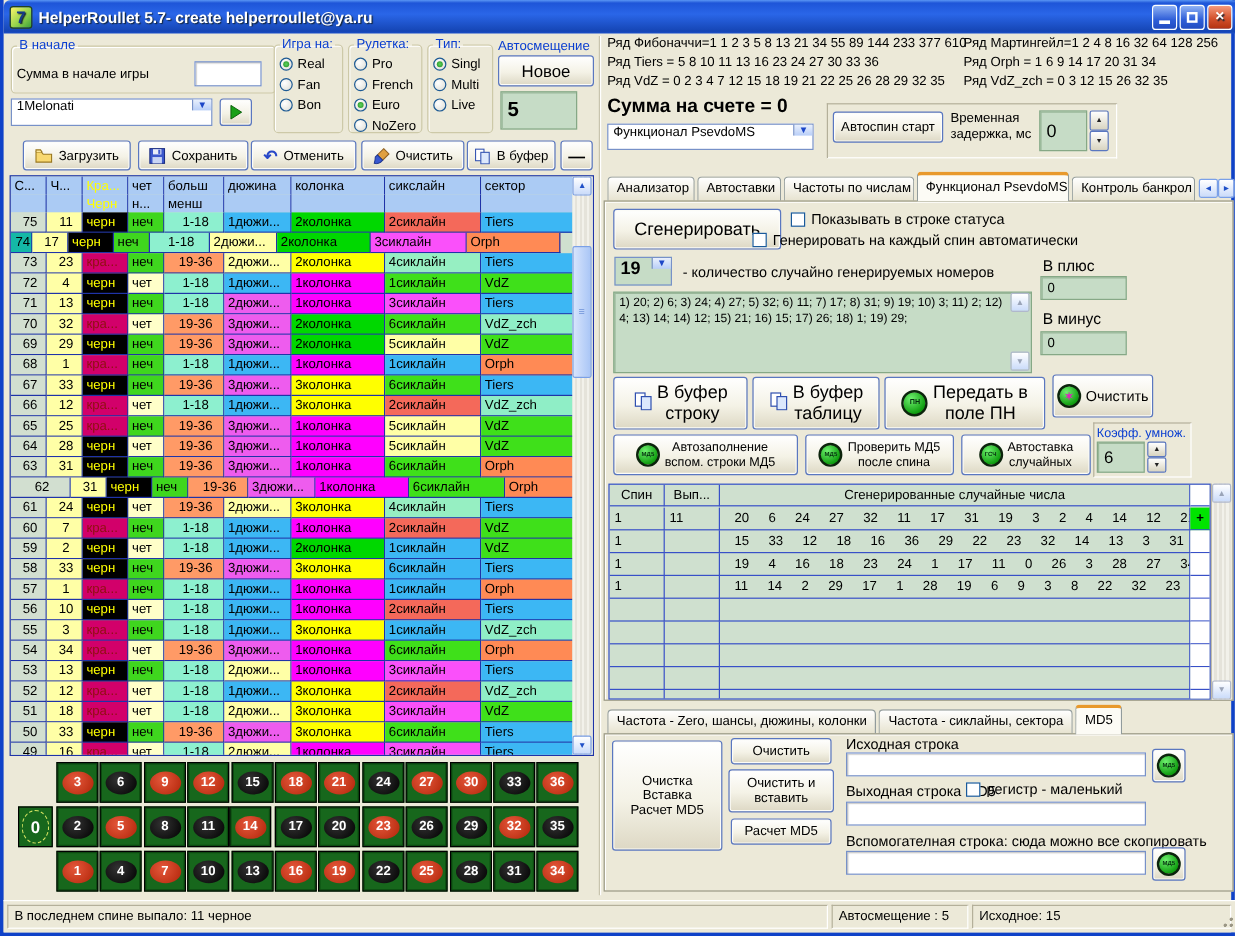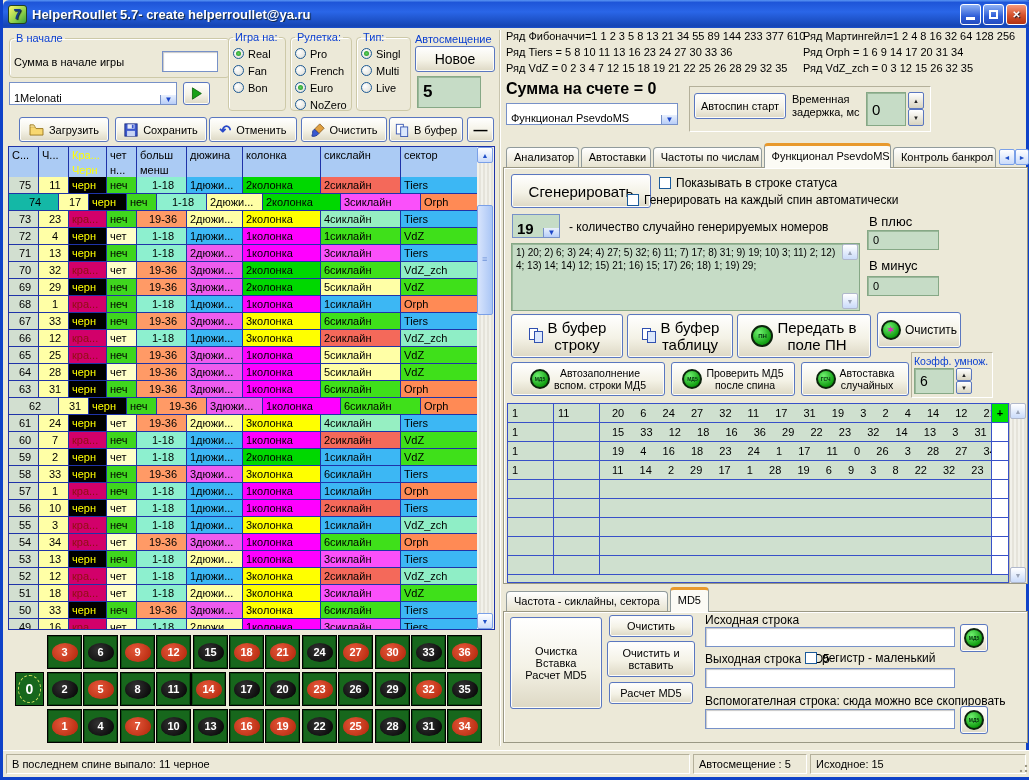--- a/index.html
+++ b/index.html
@@ -35,21 +35,21 @@
   .radio{width:11px;height:11px;border-radius:50%;border:1px solid #1d5a94;margin-right:4px;
     background:radial-gradient(circle at 35% 35%,#fff,#dcdcd4);position:relative;}
   .radio.sel:after{content:"";position:absolute;left:2px;top:2px;width:5px;height:5px;border-radius:50%;
     background:radial-gradient(#5fd45f,#1d8a1d);}
   .cb{width:12px;height:12px;border:1px solid #1a5a9a;background:#fff;margin-right:5px;flex:none;}
   .cbrow{position:absolute;display:flex;align-items:center;font-size:12px;white-space:nowrap;}
   .input{position:absolute;background:#fff;border:1px solid #7791c8;
     box-shadow:inset 1px 1px 1px #c8c8c8;}
   .greenfield{position:absolute;background:#c6dcc6;border:1px solid #86a886;
     box-shadow:inset 1px 1px 0 #9ab89a;display:flex;align-items:center;padding-left:5px;}
-  .combo{position:absolute;background:#fff;border:1px solid #7791c8;display:flex;align-items:flex-end;}
+  .combo{position:absolute;background:#fff;border:1px solid #7791c8;display:flex;align-items:flex-start;}
   .combo .val{flex:1;display:flex;align-items:center;padding-left:4px;overflow:hidden;white-space:nowrap;}
   .ddbtn{width:16px;border-left:1px solid #7791c8;flex:none;
     background:linear-gradient(180deg,#e9f0fc,#b8cef8);color:#1c46c8;font-size:8px;
     display:flex;align-items:center;justify-content:center;}
   .udcol{position:absolute;width:16px;display:flex;flex-direction:column;}
   .sbtn{flex:1;border:1px solid #5a77c0;border-radius:2px;background:linear-gradient(180deg,#fff,#d8d4c0);
     font-size:6px;color:#222;display:flex;align-items:center;justify-content:center;}
   .inset{position:absolute;border:1px solid;border-color:#b4b09a #fff #fff #b4b09a;}
   .gicon{border-radius:50%;border:2px solid #0c240c;flex:none;
     background:radial-gradient(circle at 35% 30%,#6ff06f,#12a012 70%,#0a700a);
@@ -281,21 +281,21 @@
           <div class="cell" style="width: 30px; background: rgb(255, 255, 166); color: rgb(0, 0, 0); justify-content: center;">11</div>
           <div class="cell" style="width: 38px; background: rgb(0, 0, 0); color: rgb(255, 255, 0);">черн</div>
           <div class="cell" style="width: 30px; background: rgb(63, 214, 30); color: rgb(0, 0, 0);">неч</div>
           <div class="cell" style="width: 50px; background: rgb(141, 240, 207); color: rgb(0, 0, 0); justify-content: center;">1-18</div>
           <div class="cell" style="width: 56px; background: rgb(60, 183, 244); color: rgb(0, 0, 0);">1дюжи...</div>
           <div class="cell" style="width: 78px; background: rgb(0, 216, 0); color: rgb(0, 0, 0);">2колонка</div>
           <div class="cell" style="width: 80px; background: rgb(244, 105, 90); color: rgb(0, 0, 0);">2сиклайн</div>
           <div class="cell" style="width: 78px; background: rgb(60, 183, 244); color: rgb(0, 0, 0);">Tiers</div>
         </div>
         <div class="drow">
-          <div class="cell" style="width: 50px; background: #14b8a6; color: rgb(0, 0, 0); justify-content: center;">74</div>
+          <div class="cell" style="width: 18px; background: #14b8a6; color: rgb(0, 0, 0); justify-content: center;">74</div>
           <div class="cell" style="width: 30px; background: rgb(255, 255, 166); color: rgb(0, 0, 0); justify-content: center;">17</div>
           <div class="cell" style="width: 38px; background: rgb(0, 0, 0); color: rgb(255, 255, 0);">черн</div>
           <div class="cell" style="width: 30px; background: rgb(63, 214, 30); color: rgb(0, 0, 0);">неч</div>
           <div class="cell" style="width: 50px; background: rgb(141, 240, 207); color: rgb(0, 0, 0); justify-content: center;">1-18</div>
           <div class="cell" style="width: 56px; background: rgb(255, 255, 166); color: rgb(0, 0, 0);">2дюжи...</div>
           <div class="cell" style="width: 78px; background: rgb(0, 216, 0); color: rgb(0, 0, 0);">2колонка</div>
           <div class="cell" style="width: 80px; background: rgb(250, 80, 250); color: rgb(0, 0, 0);">3сиклайн</div>
           <div class="cell" style="width: 78px; background: rgb(255, 138, 85); color: rgb(0, 0, 0);">Orph</div>
         </div>
         <div class="drow">
@@ -819,20 +819,26 @@
   <div class="inset" style="left:908px;top:352px;width:82px;height:46px;"></div>
   <span class="lbl bluelbl" style="left:911px;top:355px;font-size:10.5px;">Коэфф. умнож.</span>
   <div class="greenfield" style="left:911px;top:368px;width:40px;height:26px;font-size:14px;">6</div>
   <div class="udcol" style="left:953px;top:368px;height:26px;">
     <div class="sbtn">▲</div>
     <div class="sbtn">▼</div>
   </div>
 
   <div id="spintable">
       <div class="strow">
+        <div class="stcell sthead" style="width: 46px;">Спин</div>
+        <div class="stcell sthead" style="width: 46px;">Вып...</div>
+        <div class="stcell sthead" style="width: 392px;">Сгенерированные случайные числа</div>
+        <div class="stcell sthead" style="width: 17px; background: rgb(255, 255, 255);"></div>
+      </div>
+      <div class="strow">
         <div class="stcell" style="width: 46px;">1</div>
         <div class="stcell" style="width: 46px;">11</div>
         <div class="stcell" style="width: 392px; word-spacing: 5px; padding-left: 12px;">20  6  24  27  32  11  17  31  19  3  2  4  14  12  21  15  26  ...</div>
         <div class="stcell" style="width: 17px; background: rgb(0, 228, 0); justify-content: center; padding-left: 0px; font-weight: bold;">+</div>
       </div>
       <div class="strow">
         <div class="stcell" style="width: 46px;">1</div>
         <div class="stcell" style="width: 46px;"></div>
         <div class="stcell" style="width: 392px; word-spacing: 5px; padding-left: 12px;">15  33  12  18  16  36  29  22  23  32  14  13  3  31  0  6  25...</div>
         <div class="stcell" style="width: 17px; background: rgb(255, 255, 255); justify-content: center; padding-left: 0px; font-weight: bold;"></div>
@@ -879,20 +885,21 @@
         <div class="stcell" style="width: 392px;"></div>
         <div class="stcell" style="width: 17px; background: rgb(255, 255, 255);"></div>
       </div>
     </div>
   <div class="sb" style="left:1006px;top:403px;height:180px;">
     <div class="sb-btn dis" style="top:0;">▲</div>
     <div class="sb-btn dis" style="bottom:0;">▼</div>
   </div>
 
   <div class="tabstrip" style="left:503px;top:586px;height:26px;" id="tabs-bottom">
+      <div class="tab">Частота - Zero, шансы, дюжины, колонки</div>
       <div class="tab">Частота - сиклайны, сектора</div>
       <div class="tab active">MD5</div>
     </div>
   <div class="panel3d" style="left:500px;top:611px;width:525px;height:132px;"></div>
 
   <div class="btn" style="left:507px;top:617px;width:92px;height:92px;flex-direction:column;">
     <div>Очистка</div>
     <div>Вставка</div>
     <div>Расчет MD5</div>
   </div>

